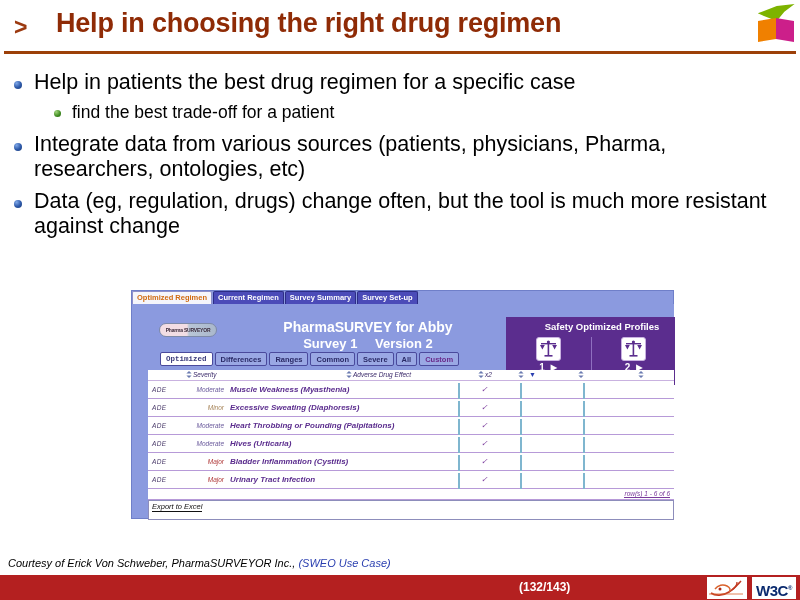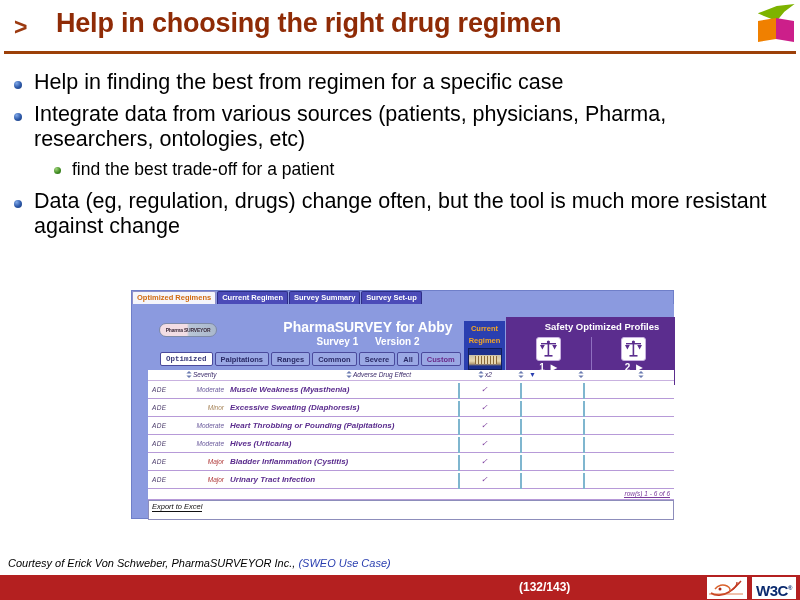--- a/index.html
+++ b/index.html
@@ -126,21 +126,21 @@
   }
   #app-title {
     position: absolute; left: 100px; top: 15px; width: 270px;
     text-align: center;
     font-size: 14px; font-weight: bold; color: #ffffff;
     white-space: nowrap;
   }
   #app-subtitle {
     position: absolute; left: 100px; top: 32px; width: 270px;
     text-align: center;
-    font-size: 10px; font-weight: bold; color: #ffffff;
+    font-size: 13px; font-weight: bold; color: #ffffff;
     white-space: nowrap;
   }
   #app-subtitle span { margin: 0 7px; }
 
   
   #filter-bar {
     position: absolute; left: 27px; top: 48px;
     display: flex; align-items: center;
   }
   .filter-btn {
@@ -367,74 +367,69 @@
     <div class="leaf"></div>
     <div class="left-face"></div>
     <div class="right-face"></div>
   </div>
 </div>
 
 <div id="bullets">
 
   <div class="bullet-row bullet-l1">
     <span class="bullet-dot-l1"></span>
-    <span class="bullet-text-l1">Help in finding the best from regimen for a specific case</span>
+    <span class="bullet-text-l1">Help in patients the best drug regimen for a specific case</span>
+  </div>
+
+  <div class="bullet-row bullet-l2">
+    <span class="bullet-dot-l2"></span>
+    <span class="bullet-text-l2">find the best trade-off for a patient</span>
   </div>
 
   <div class="bullet-row bullet-l1">
     <span class="bullet-dot-l1"></span>
     <span class="bullet-text-l1">Integrate data from various sources (patients, physicians, Pharma, researchers, ontologies, etc)</span>
   </div>
 
-  <div class="bullet-row bullet-l2">
-    <span class="bullet-dot-l2"></span>
-    <span class="bullet-text-l2">find the best trade-off for a patient</span>
-  </div>
-
   <div class="bullet-row bullet-l1">
     <span class="bullet-dot-l1"></span>
     <span class="bullet-text-l1">Data (eg, regulation, drugs) change often, but the tool is much more resistant against change</span>
   </div>
 
 </div>
 
 <div id="app-shot">
 
   <div id="tab-strip">
-    <div class="app-tab active">Optimized Regimens</div>
+    <div class="app-tab active">Optimized Regimen</div>
     <div class="app-tab">Current Regimen</div>
     <div class="app-tab">Survey Summary</div>
     <div class="app-tab">Survey Set-up</div>
   </div>
 
   <div id="app-header">
     <div id="pill-logo">
       <span id="pill-logo-text">Pharma SURVEYOR</span>
     </div>
     <div id="app-title">PharmaSURVEY for Abby</div>
     <div id="app-subtitle">
       <span>Survey 1</span>
       <span>Version 2</span>
     </div>
 
     <div id="filter-bar">
       <div class="filter-btn active">Optimized</div>
-      <div class="filter-btn">Palpitations</div>
+      <div class="filter-btn">Differences</div>
       <div class="filter-btn">Ranges</div>
       <div class="filter-btn">Common</div>
       <div class="filter-btn">Severe</div>
       <div class="filter-btn">All</div>
       <div class="filter-btn custom">Custom</div>
     </div>
 
-    <div id="current-col-head">
-      <span class="crlabel">Current</span>
-      <span class="crlabel">Regimen</span>
-      <div id="current-pill"></div>
-    </div>
 
     <div id="sop-panel">
       <div id="sop-title">Safety Optimized Profiles</div>
 
       <div class="sop-profile p1">
         <span class="scale-icon">
           <svg width="19" height="19" viewBox="0 0 19 19">
             <rect x="8.6" y="3" width="1.6" height="12" fill="#5b2d8e"></rect>
             <rect x="2" y="3" width="15" height="1.4" fill="#5b2d8e"></rect>
             <rect x="5.5" y="15" width="8" height="1.6" fill="#5b2d8e"></rect>

